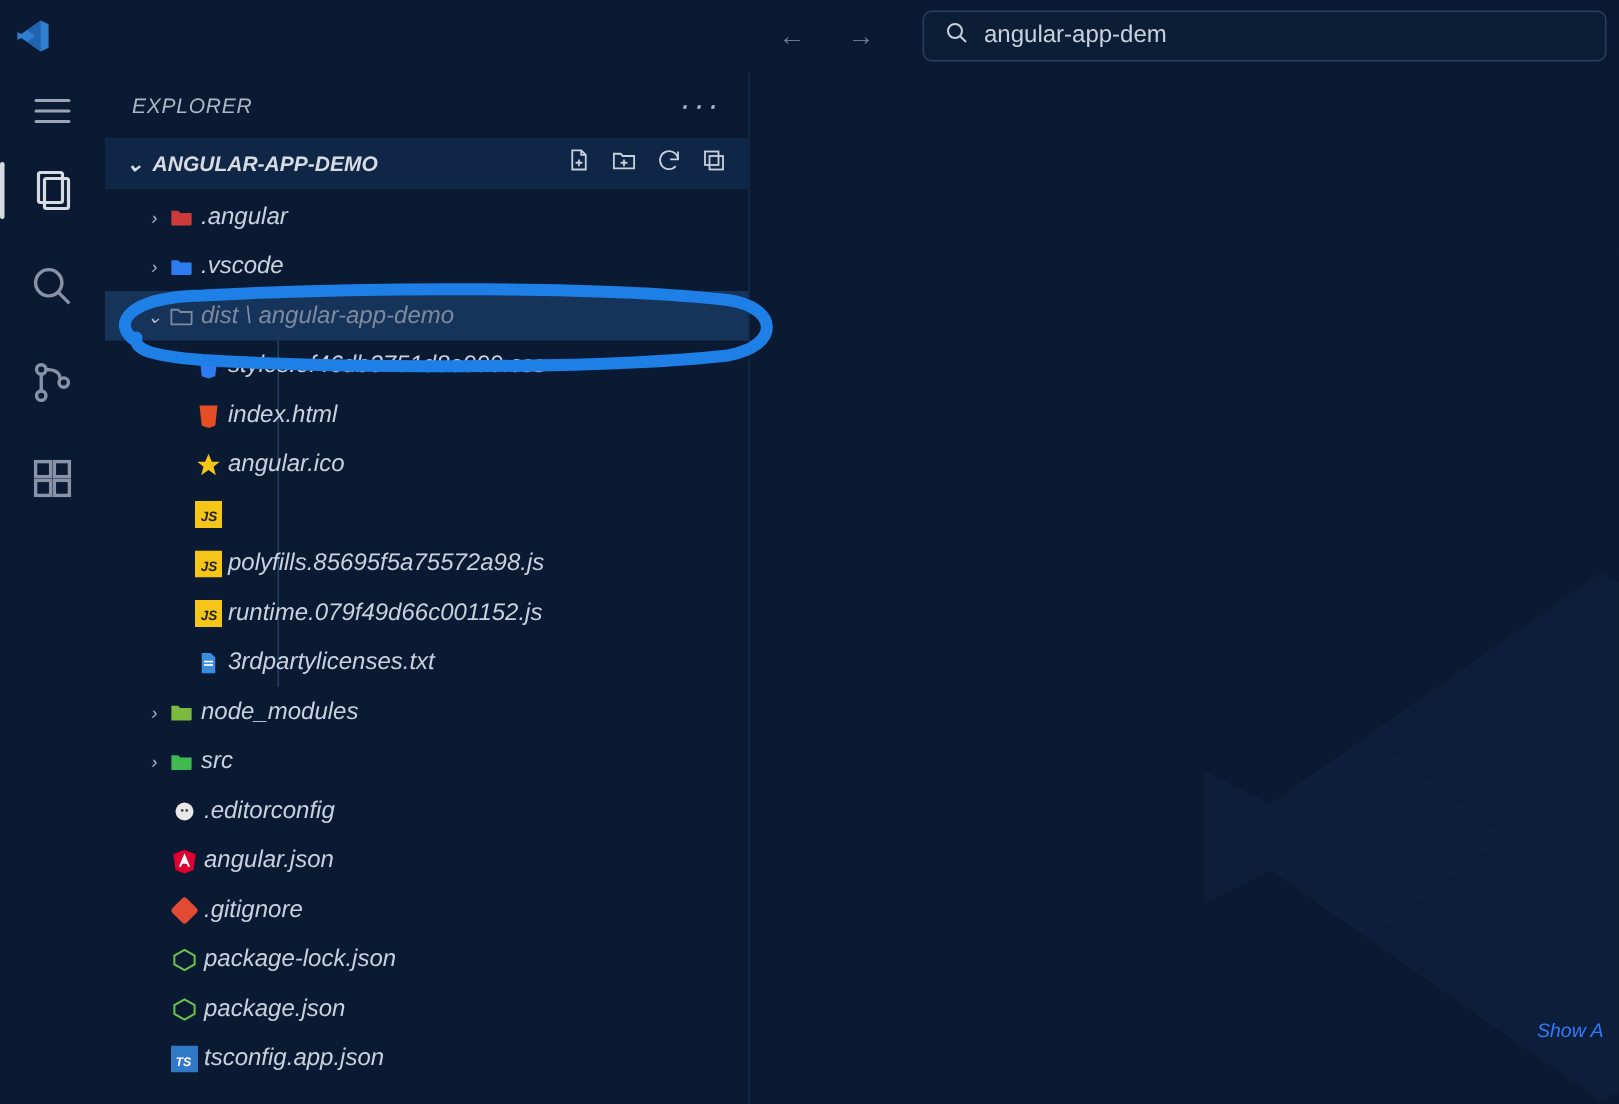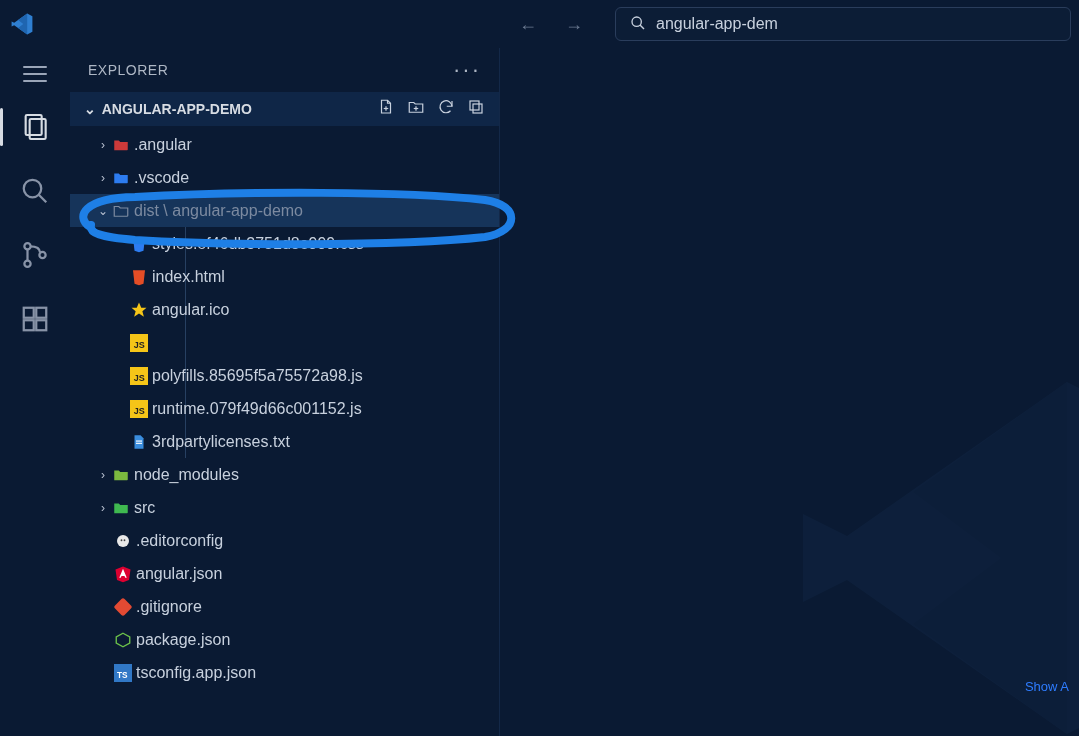--- a/index.html
+++ b/index.html
@@ -7,21 +7,21 @@
 
     
     .title-bar { height:48px; display:flex; align-items:center; padding:0 8px; background:#0a1a33; }
     .title-bar .logo { width:28px; height:28px; display:flex; align-items:center; justify-content:center; }
     .title-bar .middle-nav { display:flex; align-items:center; gap:12px; margin-left:auto; }
     .title-bar .nav-arrow { color:#6b7a91; font-size:18px; padding:4px 8px; cursor:pointer; }
     .title-bar .search-box { display:flex; align-items:center; height:34px; width:456px; border:1px solid #2a3d5c; border-radius:6px; background:#0c1d36; padding:0 14px; color:#c8d1de; gap:10px; margin-left:12px; }
     .title-bar .search-box .search-glyph { color:#c8d1de; font-size:15px; }
 
     
-    .main { display:flex; height:688px; }
+    .main { display:flex; height:688px;font-style:italic; }
 
     
     .activity-bar { width:70px; background:#0a1a33; display:flex; flex-direction:column; align-items:center; padding-top:12px; gap:14px; }
     .activity-bar .hamburger { display:flex; flex-direction:column; gap:5px; padding:6px; cursor:pointer; }
     .activity-bar .hamburger span { width:24px; height:2px; background:#9aa5b8; border-radius:1px; }
     .activity-item { width:50px; height:50px; display:flex; align-items:center; justify-content:center; cursor:pointer; position:relative; }
     .activity-item.active::before { content:""; position:absolute; left:-10px; top:6px; bottom:6px; width:3px; background:#d7dce3; border-radius:2px; }
 
     
     .sidebar { width:430px; background:#0a1a33; border-right:1px solid #132848; display:flex; flex-direction:column; }
@@ -303,20 +303,28 @@
 
       <div class="tree-row ind-2">
         <span class="icon">
             <svg width="18" height="18" viewBox="0 0 24 24" fill="#e24a33">
               <rect x="3" y="3" width="18" height="18" rx="3" transform="rotate(45 12 12)"></rect>
             </svg>
           </span>
         <span class="label">.gitignore</span>
       </div>
 
+      <div class="tree-row ind-2">
+        <span class="icon">
+            <svg width="18" height="18" viewBox="0 0 24 24" fill="none" stroke="#6cc24a" stroke-width="1.8">
+              <polygon points="12,3 21,8 21,16 12,21 3,16 3,8"></polygon>
+            </svg>
+          </span>
+        <span class="label">package-lock.json</span>
+      </div>
 
       <div class="tree-row ind-2">
         <span class="icon">
             <svg width="18" height="18" viewBox="0 0 24 24" fill="none" stroke="#6cc24a" stroke-width="1.8">
               <polygon points="12,3 21,8 21,16 12,21 3,16 3,8"></polygon>
             </svg>
           </span>
         <span class="label">package.json</span>
       </div>
 

